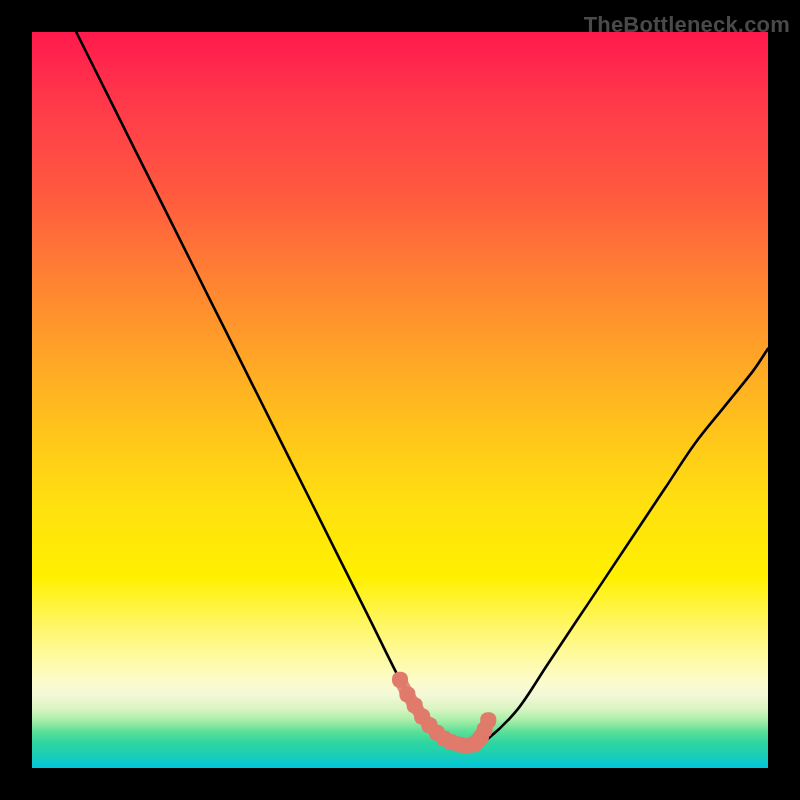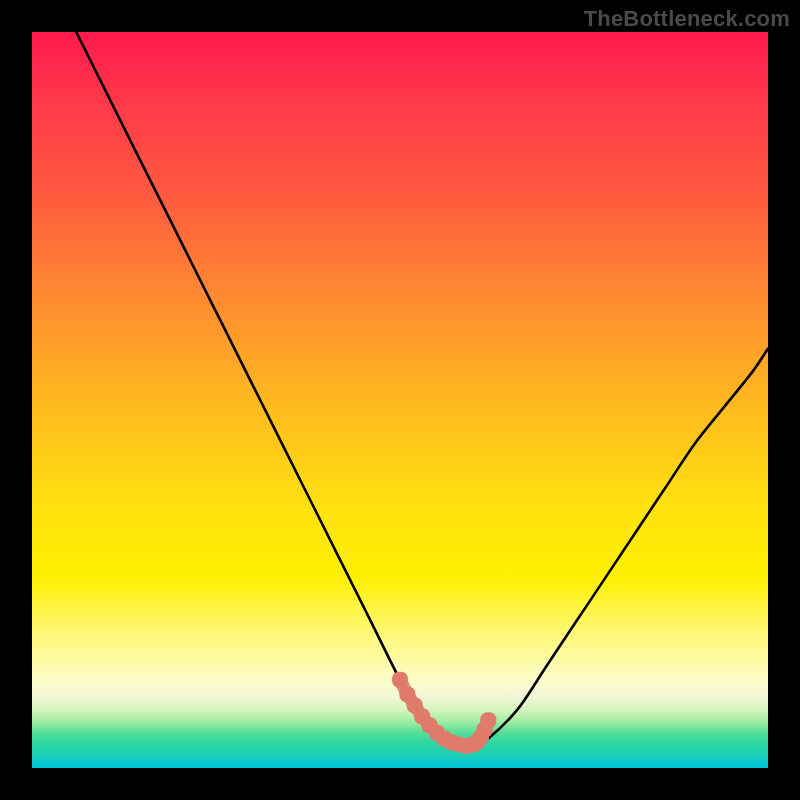--- a/index.html
+++ b/index.html
@@ -46,21 +46,21 @@
   .curve-layer {
     position: absolute;
     inset: 0;
   }
   .markers-layer {
     position: absolute;
     inset: 0;
   }
   .brand {
     position: absolute;
-    top: 6px;
+    top: 12px;
     right: 10px;
     color: #4a4a4a;
     font-size: 22px;
     font-weight: 600;
     letter-spacing: 0.2px;
     user-select: none;
   }
 </style>
 </head>
 <body>

